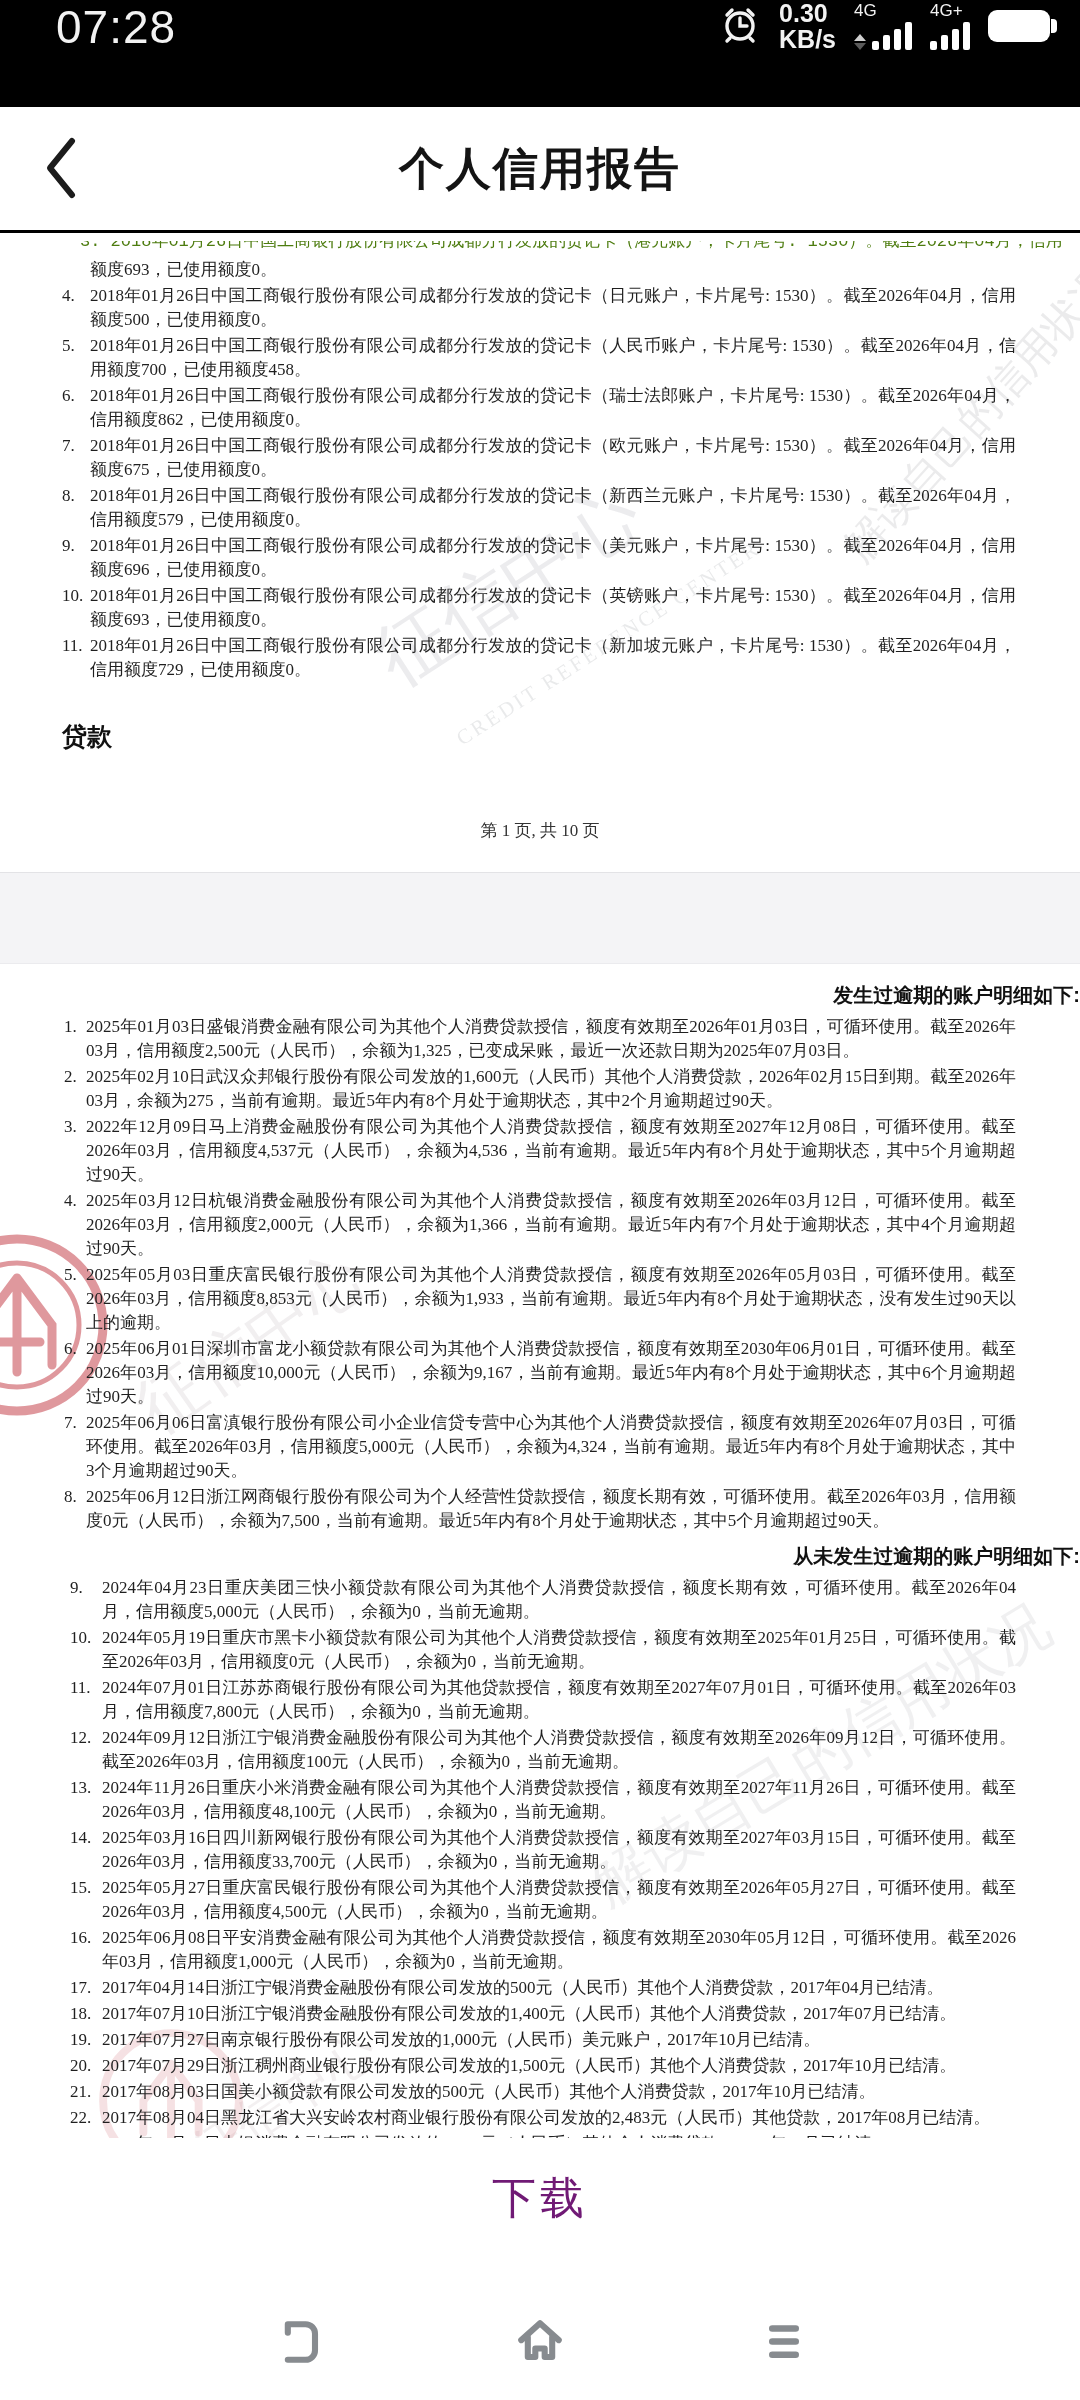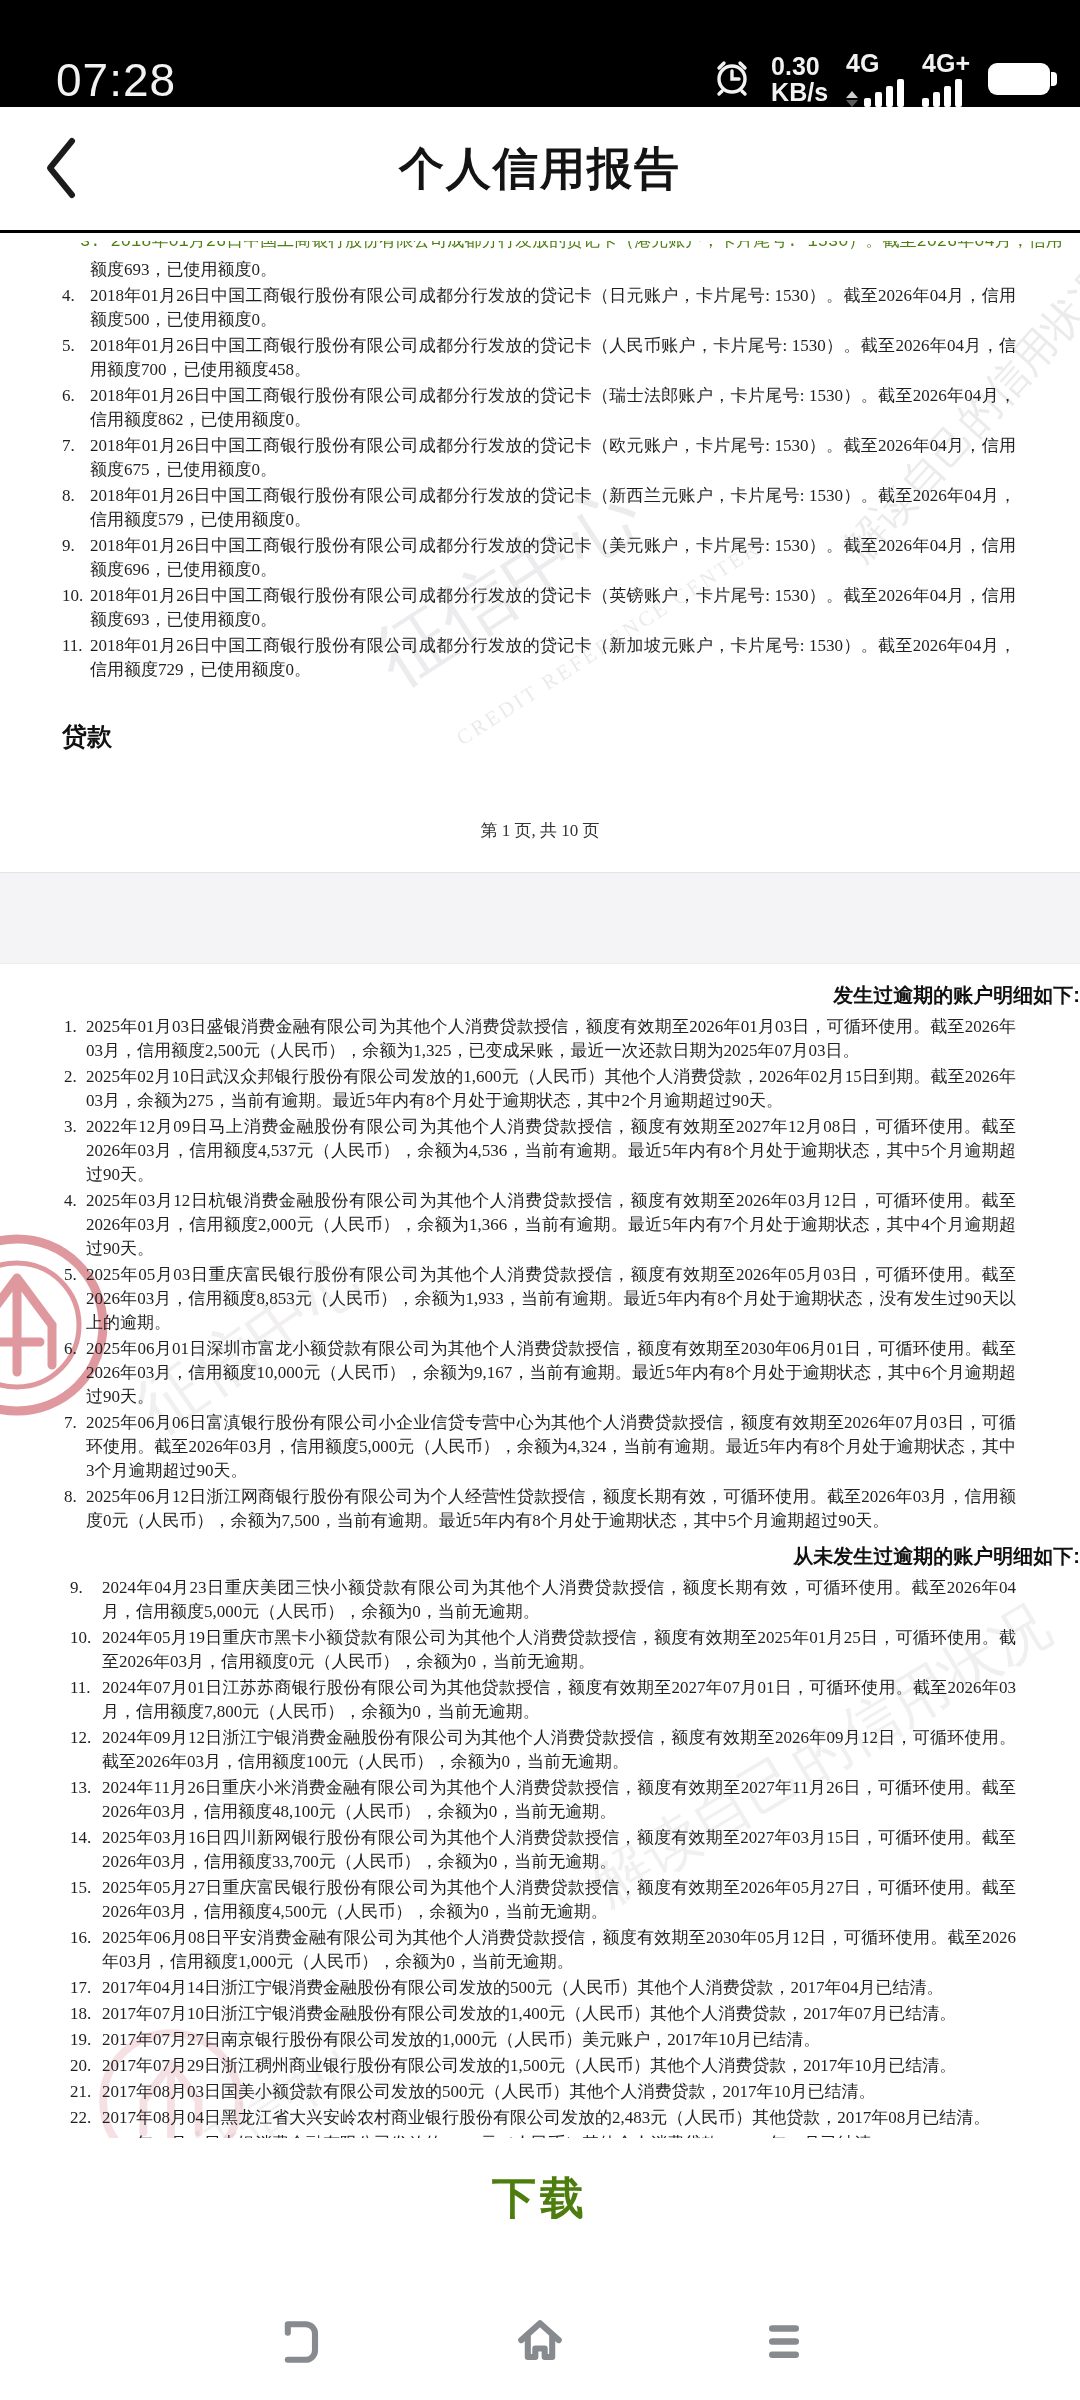--- a/index.html
+++ b/index.html
@@ -2,27 +2,27 @@
 <html><head>
 <meta charset="utf-8">
 <style>
   * { margin:0; padding:0; box-sizing:border-box; }
   html,body { width:1080px; height:2400px; background:#ffffff; overflow:hidden;
               font-family:"Liberation Sans","DejaVu Sans",sans-serif; }
   .screen { position:relative; width:1080px; height:2400px; background:#ffffff; }
 
   
   .status-bar { position:absolute; top:0; left:0; width:1080px; height:107px;
-                background:#000; color:#f2f2f2; display:flex; align-items:flex-end; }
+                background:#000; color:#f2f2f2; display:flex; align-items:flex-start; }
   .sb-time { font-size:46px; font-weight:500; letter-spacing:1px; margin-left:56px; }
   .sb-right { margin-left:auto; display:flex; align-items:center; gap:18px; margin-right:30px; }
   .sb-speed { display:flex; flex-direction:column; align-items:flex-start; line-height:1.05; }
   .sb-speed span { font-size:25px; font-weight:700; }
   .net-group { display:flex; flex-direction:column; align-items:flex-start; }
-  .net-label { font-size:25px; font-weight:700; line-height:1; margin-bottom:3px; }
+  .net-label { font-size:17px; font-weight:400; line-height:1; margin-bottom:3px; }
   .net-row { display:flex; align-items:flex-end; gap:4px; }
   .bars { display:flex; align-items:flex-end; gap:4px; }
   .bars i { display:block; width:7px; background:#fff; border-radius:2px; }
   .updown { display:flex; flex-direction:column; gap:2px; margin-right:2px; }
   .updown b { width:0; height:0; border-left:6px solid transparent; border-right:6px solid transparent; }
   .updown .up { border-bottom:7px solid #cfcfcf; }
   .updown .dn { border-top:7px solid #5a5a5a; }
   .battery { position:relative; width:62px; height:32px; background:#fff; border-radius:9px; }
   .battery:after { content:""; position:absolute; right:-7px; top:9px; width:6px; height:14px;
                    background:#fff; border-radius:0 4px 4px 0; }
@@ -69,21 +69,21 @@
   .wm-cn4 { top:1480px; left:560px; font-size:58px; color:rgba(110,112,122,0.10); transform:rotate(-31deg); }
   .wm-cn5 { top:1830px; left:180px; font-size:52px; color:rgba(140,110,120,0.10); transform:rotate(-34deg); }
   .seal { position:absolute; z-index:0; pointer-events:none; }
   .seal svg { display:block; }
   .seal1 { top:994px; left:-78px; opacity:0.50; }
   .seal2 { top:1790px; left:96px; opacity:0.14; }
 
   
   .download-bar { position:absolute; top:2158px; left:0; width:1080px; height:80px;
                   display:flex; align-items:center; justify-content:center; }
-  .download-btn { font-size:44px; font-weight:700; letter-spacing:4px; color:#4d7c0f;
+  .download-btn { font-size:44px; font-weight:400; letter-spacing:4px; color:#701a75;
                   font-family:"Liberation Sans","DejaVu Sans",sans-serif; }
   .bottom-nav { position:absolute; top:2290px; left:0; width:1080px; height:110px; background:#fff; }
   .nav-btn { position:absolute; top:18px; width:72px; height:72px; display:flex;
              align-items:center; justify-content:center; }
   .nav-back { left:264px; } .nav-home { left:504px; } .nav-menu { left:748px; }
 </style>
 </head>
 <body>
 
 <div class="screen">

